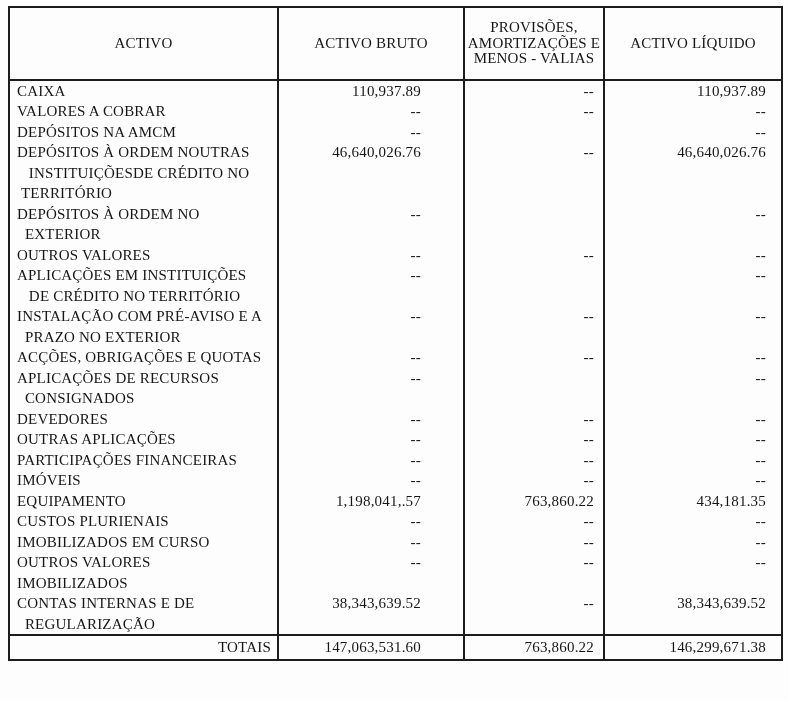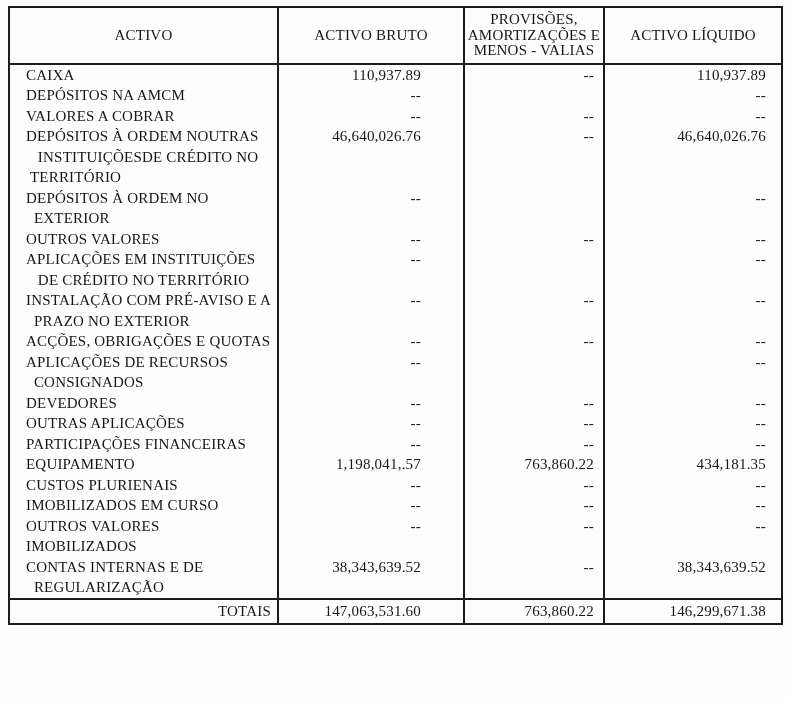--- a/index.html
+++ b/index.html
@@ -30,28 +30,28 @@
     border-right: 2px solid #1c1c1c;
     padding: 0;
   }
   .sheet thead th {
     border-bottom: 2px solid #1c1c1c;
     font-weight: normal;
     text-align: center;
     vertical-align: middle;
     white-space: pre-wrap;
     line-height: 15.5px;
-    padding: 4px 2px;
+    padding: 12px 2px;
   }
   .sheet tbody td {
     vertical-align: top;
     line-height: 20.5px;
   }
   td.lab {
-    padding-left: 16px;
+    padding-left: 7px;
     white-space: pre-wrap;
     margin-left: 44px;
   }
   td.num {
     text-align: right;
     white-space: nowrap;
   }
   td.c2 { padding-right: 42px; }
   td.c3 { padding-right: 9px; }
   td.c4 { padding-right: 15px; }
@@ -90,29 +90,29 @@
       </tr>
     </thead>
     <tbody>
       <tr>
         <td class="lab">CAIXA</td>
         <td class="num c2">110,937.89</td>
         <td class="num c3">--</td>
         <td class="num c4">110,937.89</td>
       </tr>
       <tr>
+        <td class="lab">VALORES A COBRAR</td>
+        <td class="num c2">--</td>
+        <td class="num c3">--</td>
+        <td class="num c4">--</td>
+      </tr>
+      <tr>
         <td class="lab">DEPÓSITOS NA AMCM</td>
         <td class="num c2">--</td>
         <td class="num c3"></td>
-        <td class="num c4">--</td>
-      </tr>
-      <tr>
-        <td class="lab">VALORES A COBRAR</td>
-        <td class="num c2">--</td>
-        <td class="num c3">--</td>
         <td class="num c4">--</td>
       </tr>
       <tr>
         <td class="lab">DEPÓSITOS À ORDEM NOUTRAS
    INSTITUIÇÕESDE CRÉDITO NO
  TERRITÓRIO</td>
         <td class="num c2 vb">46,640,026.76</td>
         <td class="num c3">--</td>
         <td class="num c4 vb">46,640,026.76</td>
       </tr>
@@ -163,20 +163,26 @@
         <td class="num c4">--</td>
       </tr>
       <tr>
         <td class="lab">OUTRAS APLICAÇÕES</td>
         <td class="num c2">--</td>
         <td class="num c3">--</td>
         <td class="num c4">--</td>
       </tr>
       <tr>
         <td class="lab">PARTICIPAÇÕES FINANCEIRAS</td>
+        <td class="num c2">--</td>
+        <td class="num c3">--</td>
+        <td class="num c4">--</td>
+      </tr>
+      <tr>
+        <td class="lab">IMÓVEIS</td>
         <td class="num c2">--</td>
         <td class="num c3">--</td>
         <td class="num c4">--</td>
       </tr>
       <tr>
         <td class="lab">EQUIPAMENTO</td>
         <td class="num c2">1,198,041,.57</td>
         <td class="num c3">763,860.22</td>
         <td class="num c4">434,181.35</td>
       </tr>

